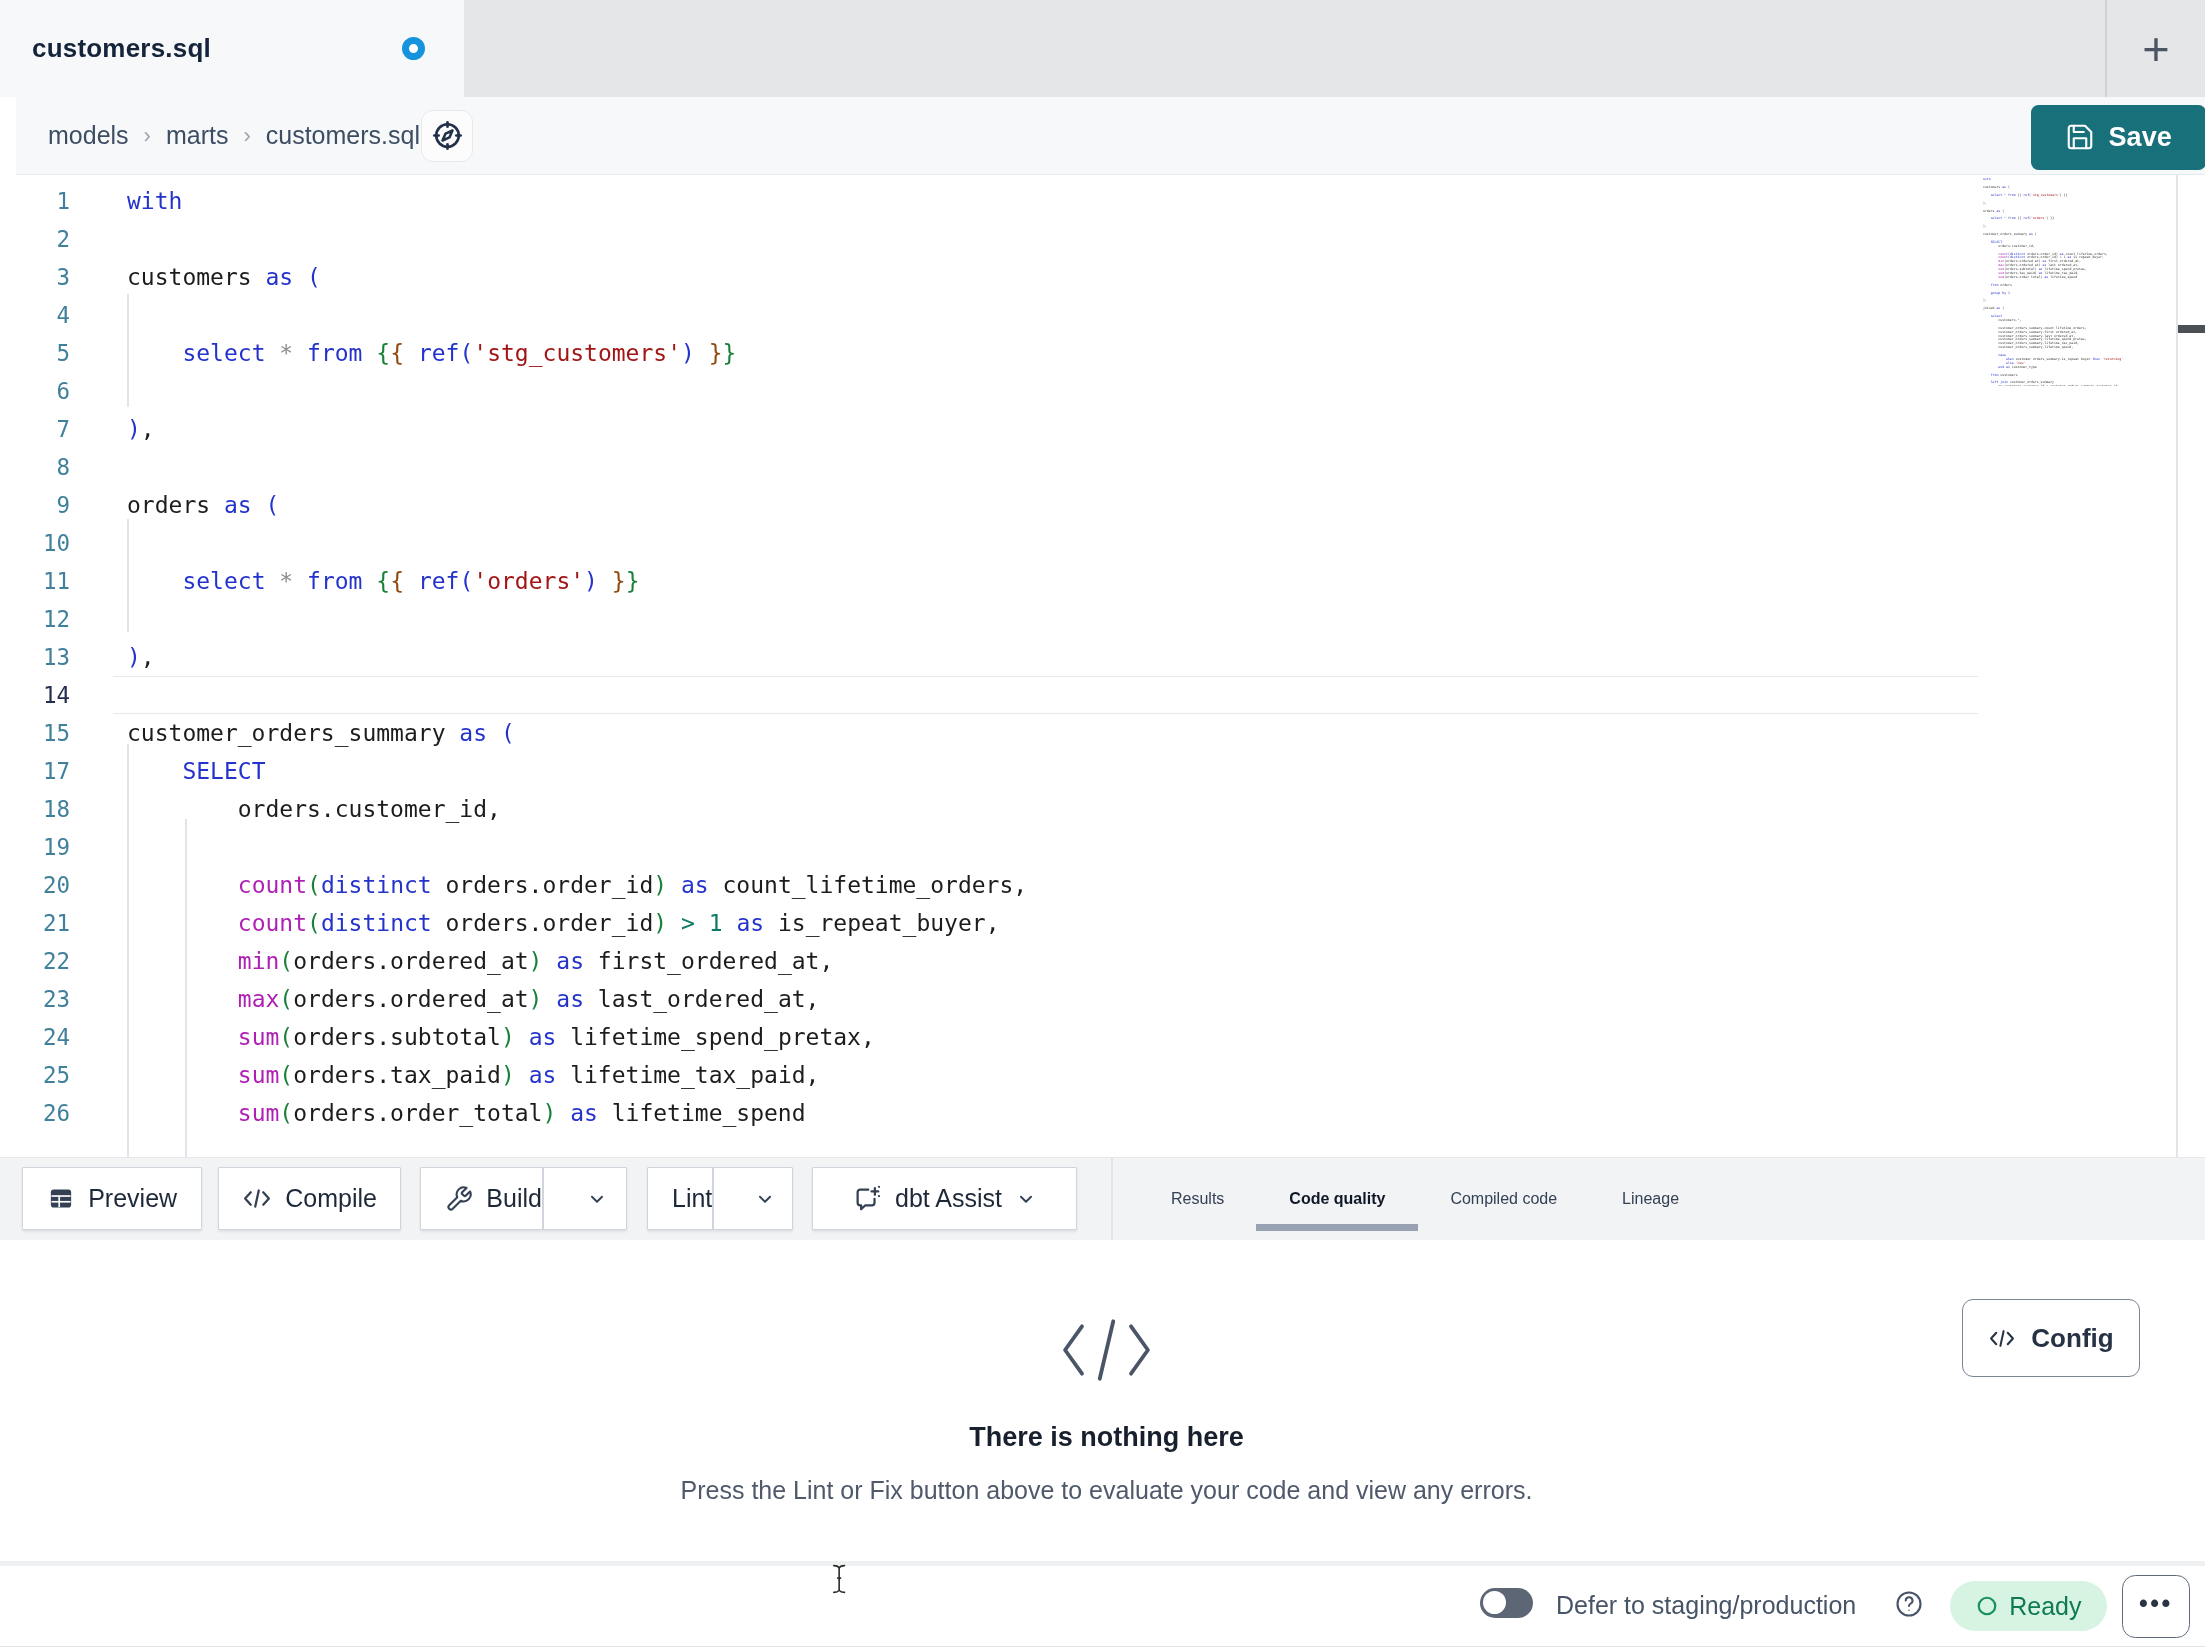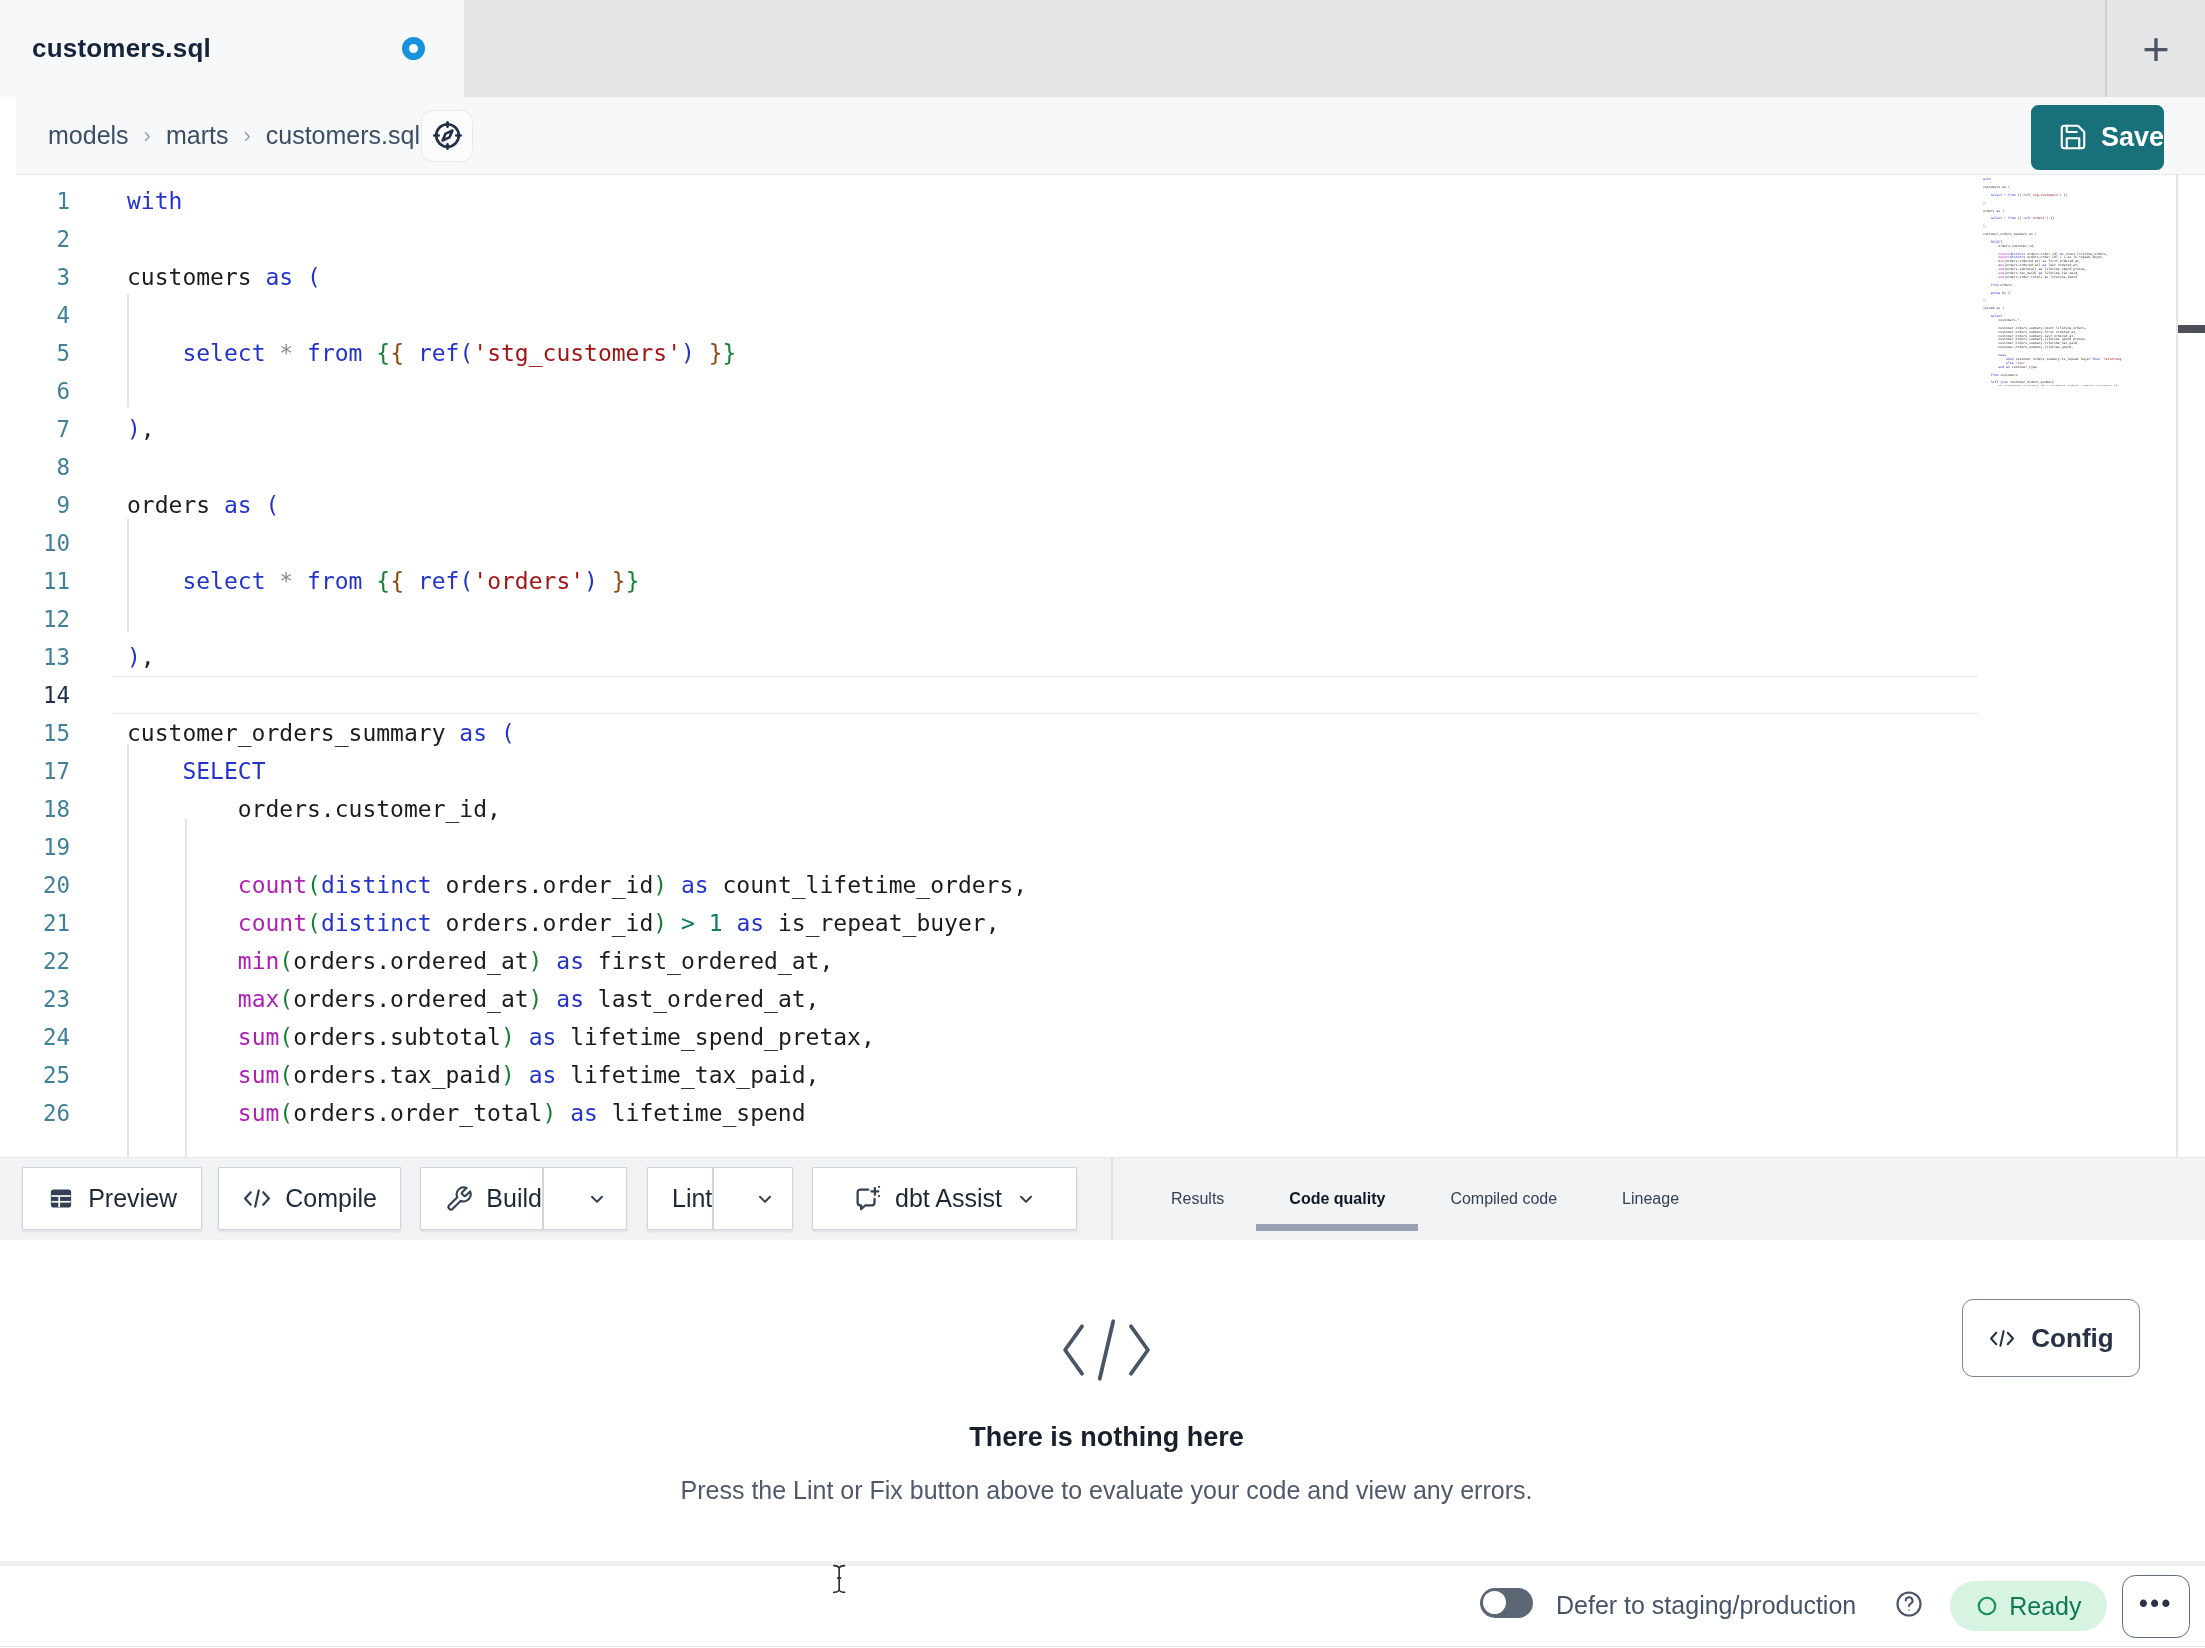--- a/index.html
+++ b/index.html
@@ -20,22 +20,22 @@
 
   
   .crumbrow{position:absolute;left:16px;top:97px;width:2205px;height:78px;background:#f7f8f9;
             border-bottom:1.7px solid #e8e9ec;box-sizing:border-box;}
   .crumbs{position:absolute;left:32px;top:0;height:77px;display:flex;align-items:center;gap:15px;
           font-size:25px;color:#3d4e64;}
   .crumb-sep{color:#9aa4b2;font-size:22px;}
   .compass-btn{position:absolute;left:405px;top:12.5px;width:52px;height:52px;border-radius:11.7px;
                background:#fcfcfd;border:1.7px solid #e7e9ec;box-sizing:border-box;
                display:flex;align-items:center;justify-content:center;}
-  .save-btn{position:absolute;left:2015px;top:7.5px;width:133px;height:65px;border-radius:7.5px;
-            background:#17707a;display:flex;align-items:center;justify-content:flex-end;gap:13.3px;
+  .save-btn{position:absolute;left:2015px;top:7.5px;width:175px;height:65px;border-radius:7.5px;
+            background:#17707a;display:flex;align-items:center;justify-content:center;gap:13.3px;
             color:#ffffff;font-size:27px;font-weight:600;}
 
   
   .editor{position:absolute;left:0;top:175px;width:2205px;height:982px;background:#ffffff;
           font-family:"DejaVu Sans Mono",monospace;}
   #editor-lines{position:absolute;left:0;top:6.7px;width:2205px;}
   .ed-row{position:relative;display:flex;height:38px;line-height:38px;}
   .gut{display:block;width:127px;box-sizing:border-box;padding-right:57px;text-align:right;
        font-size:22.5px;color:#40809a;flex:none;}
   .ed-row.active .gut{color:#22304e;}

